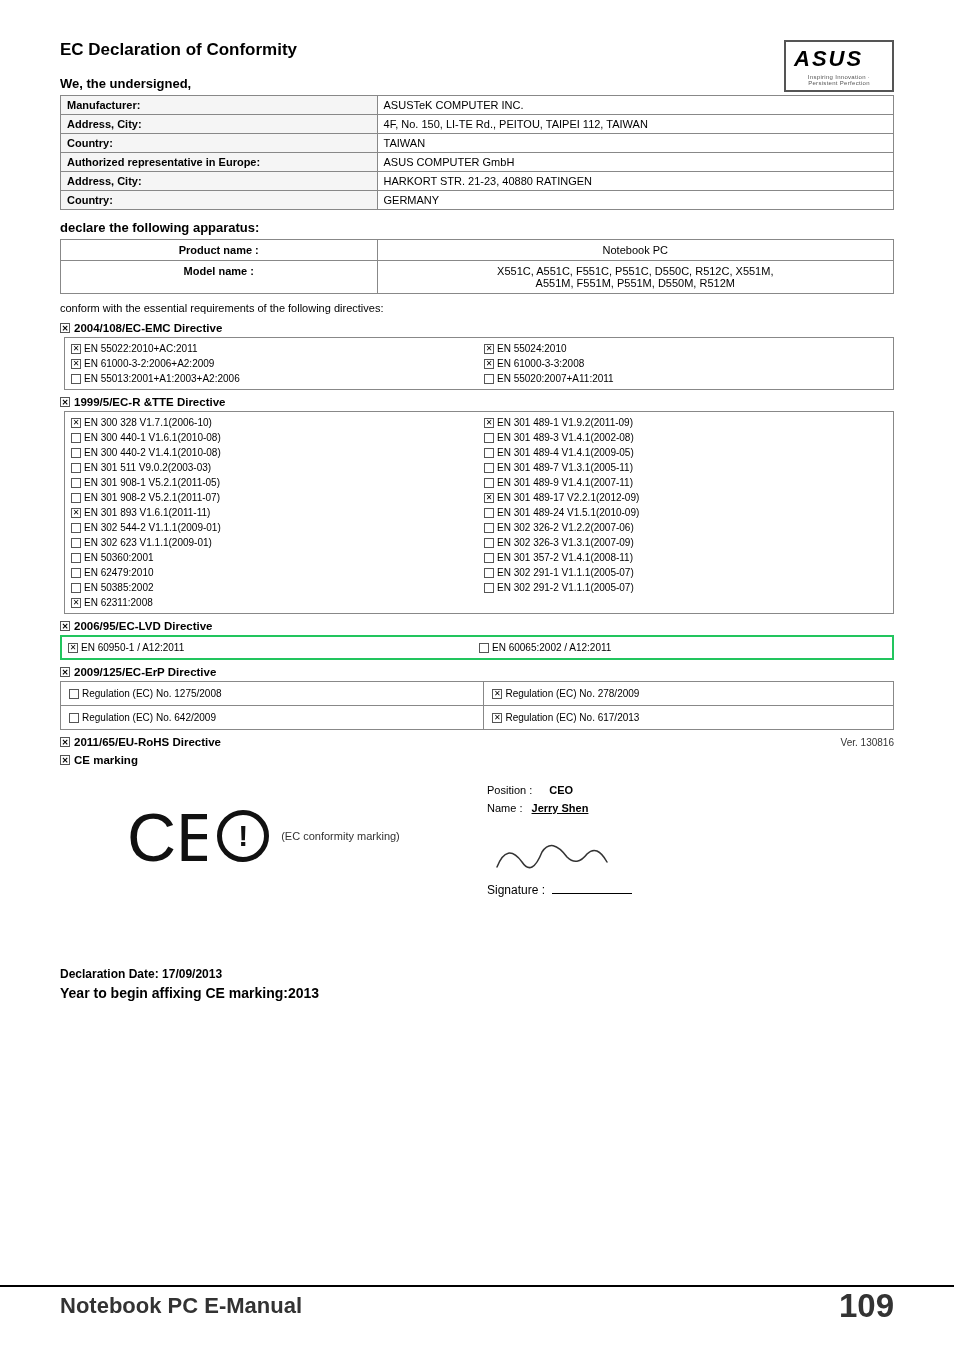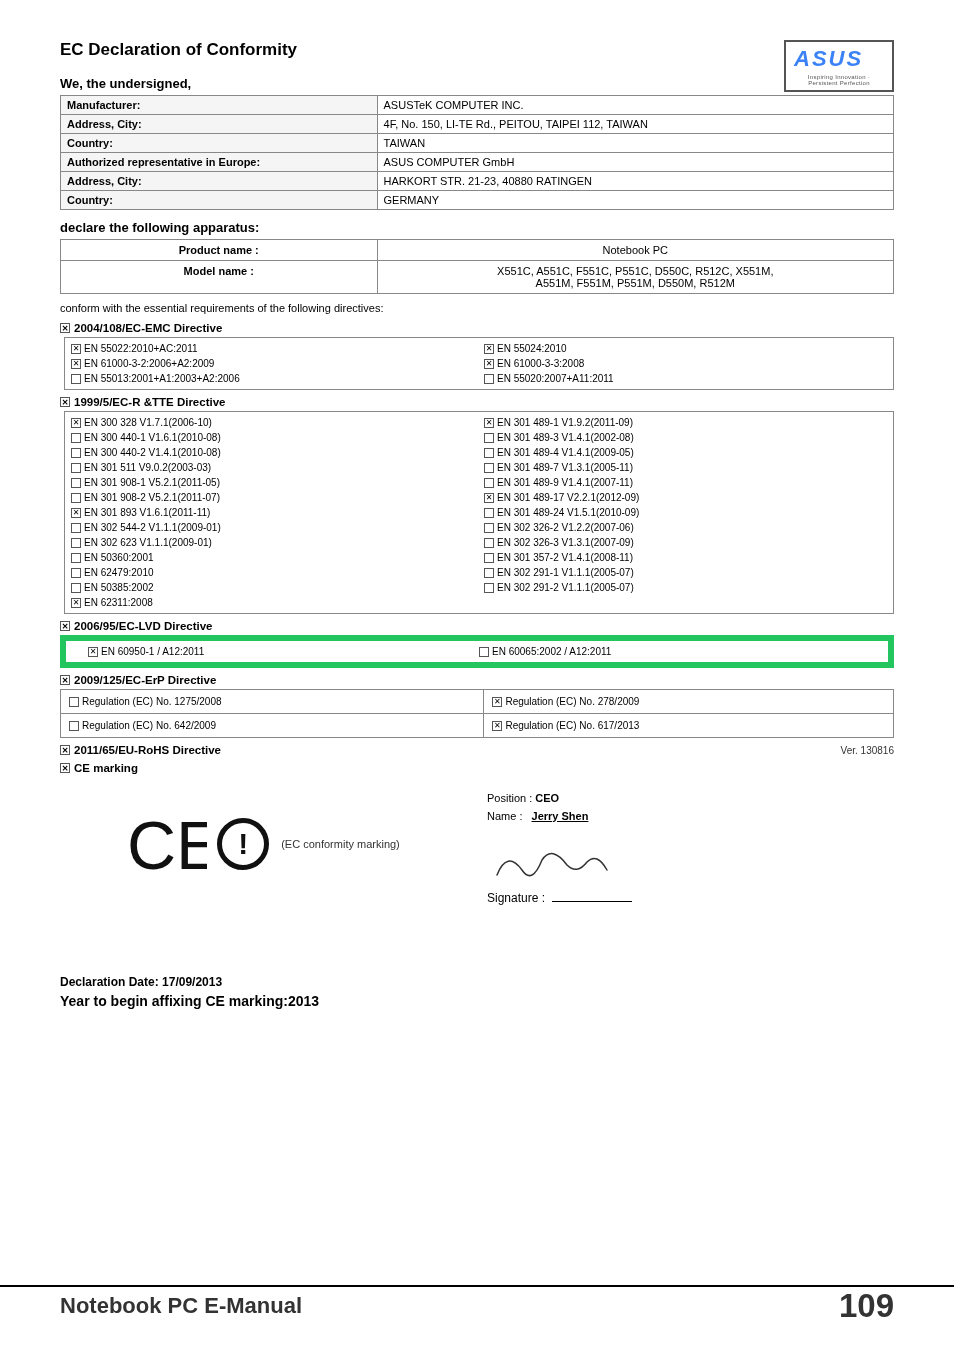--- a/index.html
+++ b/index.html
@@ -42,21 +42,21 @@
       border: 2px solid #555;
       padding: 4px 8px;
       display: inline-block;
       position: relative;
     }
     .asus-logo-text {
       font-size: 22px;
       font-weight: 900;
       font-style: italic;
       letter-spacing: 2px;
-      color: #3b82f6;
+      color: #000000;
     }
     .asus-tagline {
       font-size: 6px;
       color: #555;
       text-align: center;
       display: block;
       margin-top: 2px;
       letter-spacing: 0.3px;
     }
     .we-undersigned {
@@ -194,22 +194,22 @@
       font-weight: bold;
       color: #333;
     }
     .main-content {
       position: relative;
     }
     .lvd-grid {
       display: grid;
       grid-template-columns: 1fr 1fr;
       gap: 4px;
-      border: 6px solid #22c55e;
-      padding: 3px 22px;
+      border: 2px solid #22c55e;
+      padding: 3px 6px;
     }
   </style>
 </head>
 <body>
 
 <div class="page">
   <div class="main-content">
 
     <div class="header">
       <div class="main-title">EC Declaration of Conformity</div>
@@ -500,21 +500,21 @@
           </svg>
 
           <div style="width:52px;height:52px;border:5px solid #111;border-radius:50%;display:flex;align-items:center;justify-content:center;font-size:30px;font-weight:bold;color:#111;margin-left:4px;">!</div>
           <span style="font-size:11px; margin-left:6px; color:#333;">(EC conformity marking)</span>
         </div>
       </div>
 
       <div style="flex: 1; padding-left: 20px;">
         <div style="margin-top: 10px;">
           <span>Position :</span>
-          <strong style="margin-left:0;">CEO</strong>
+          <strong style="margin-left:14px;">CEO</strong>
         </div>
         <div style="margin-top: 6px;">
           <span>Name :</span>
           <strong style="text-decoration: underline; margin-left:6px;">Jerry   Shen</strong>
         </div>
 
         <div style="margin-top: 18px; margin-bottom: 4px;">
           <svg width="130" height="45" viewBox="0 0 130 45">
             <path d="M10,35 Q20,10 35,30 Q45,45 55,20 Q65,5 80,25 Q90,35 100,22 Q110,12 120,30" stroke="#333" stroke-width="1.5" fill="none" stroke-linecap="round"></path>
           </svg>

